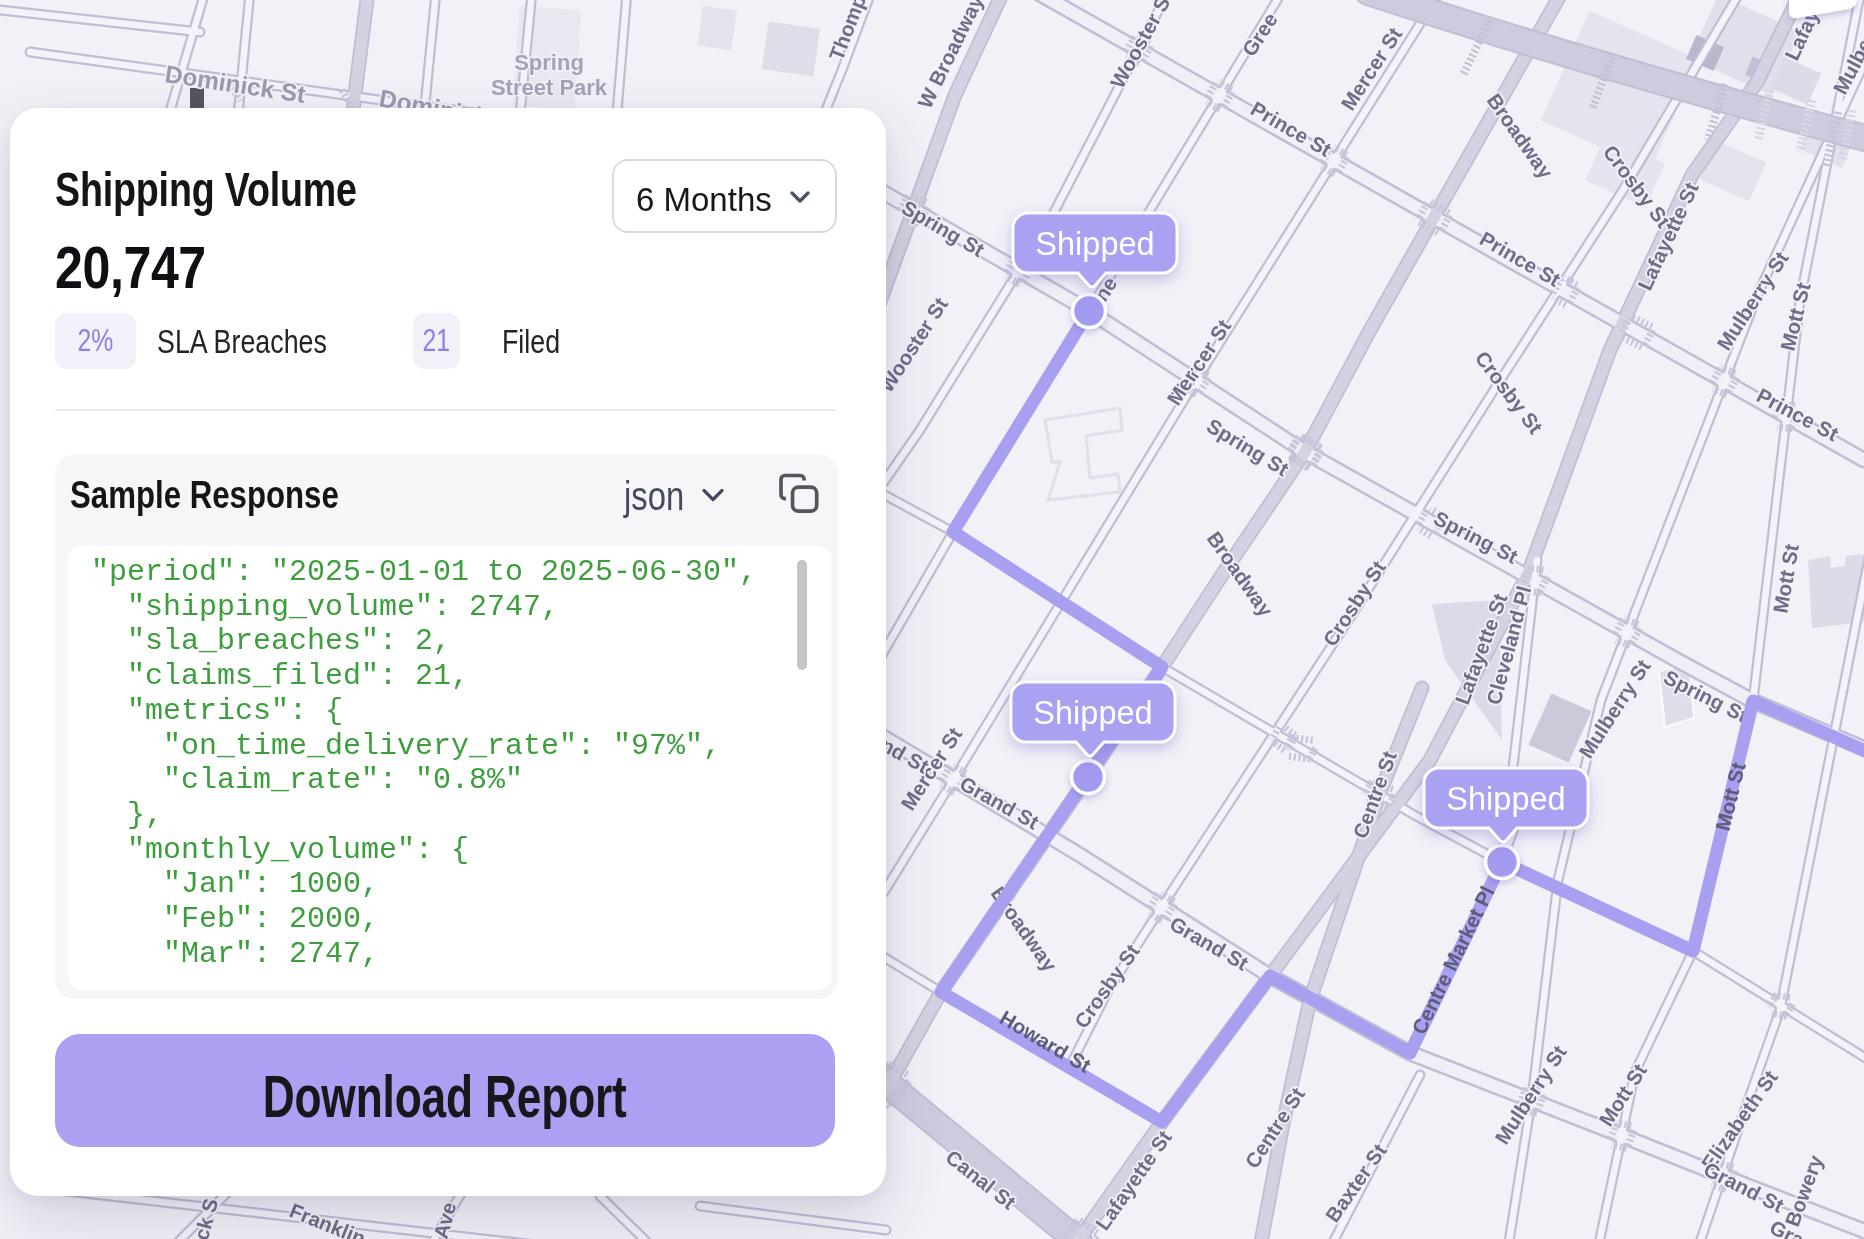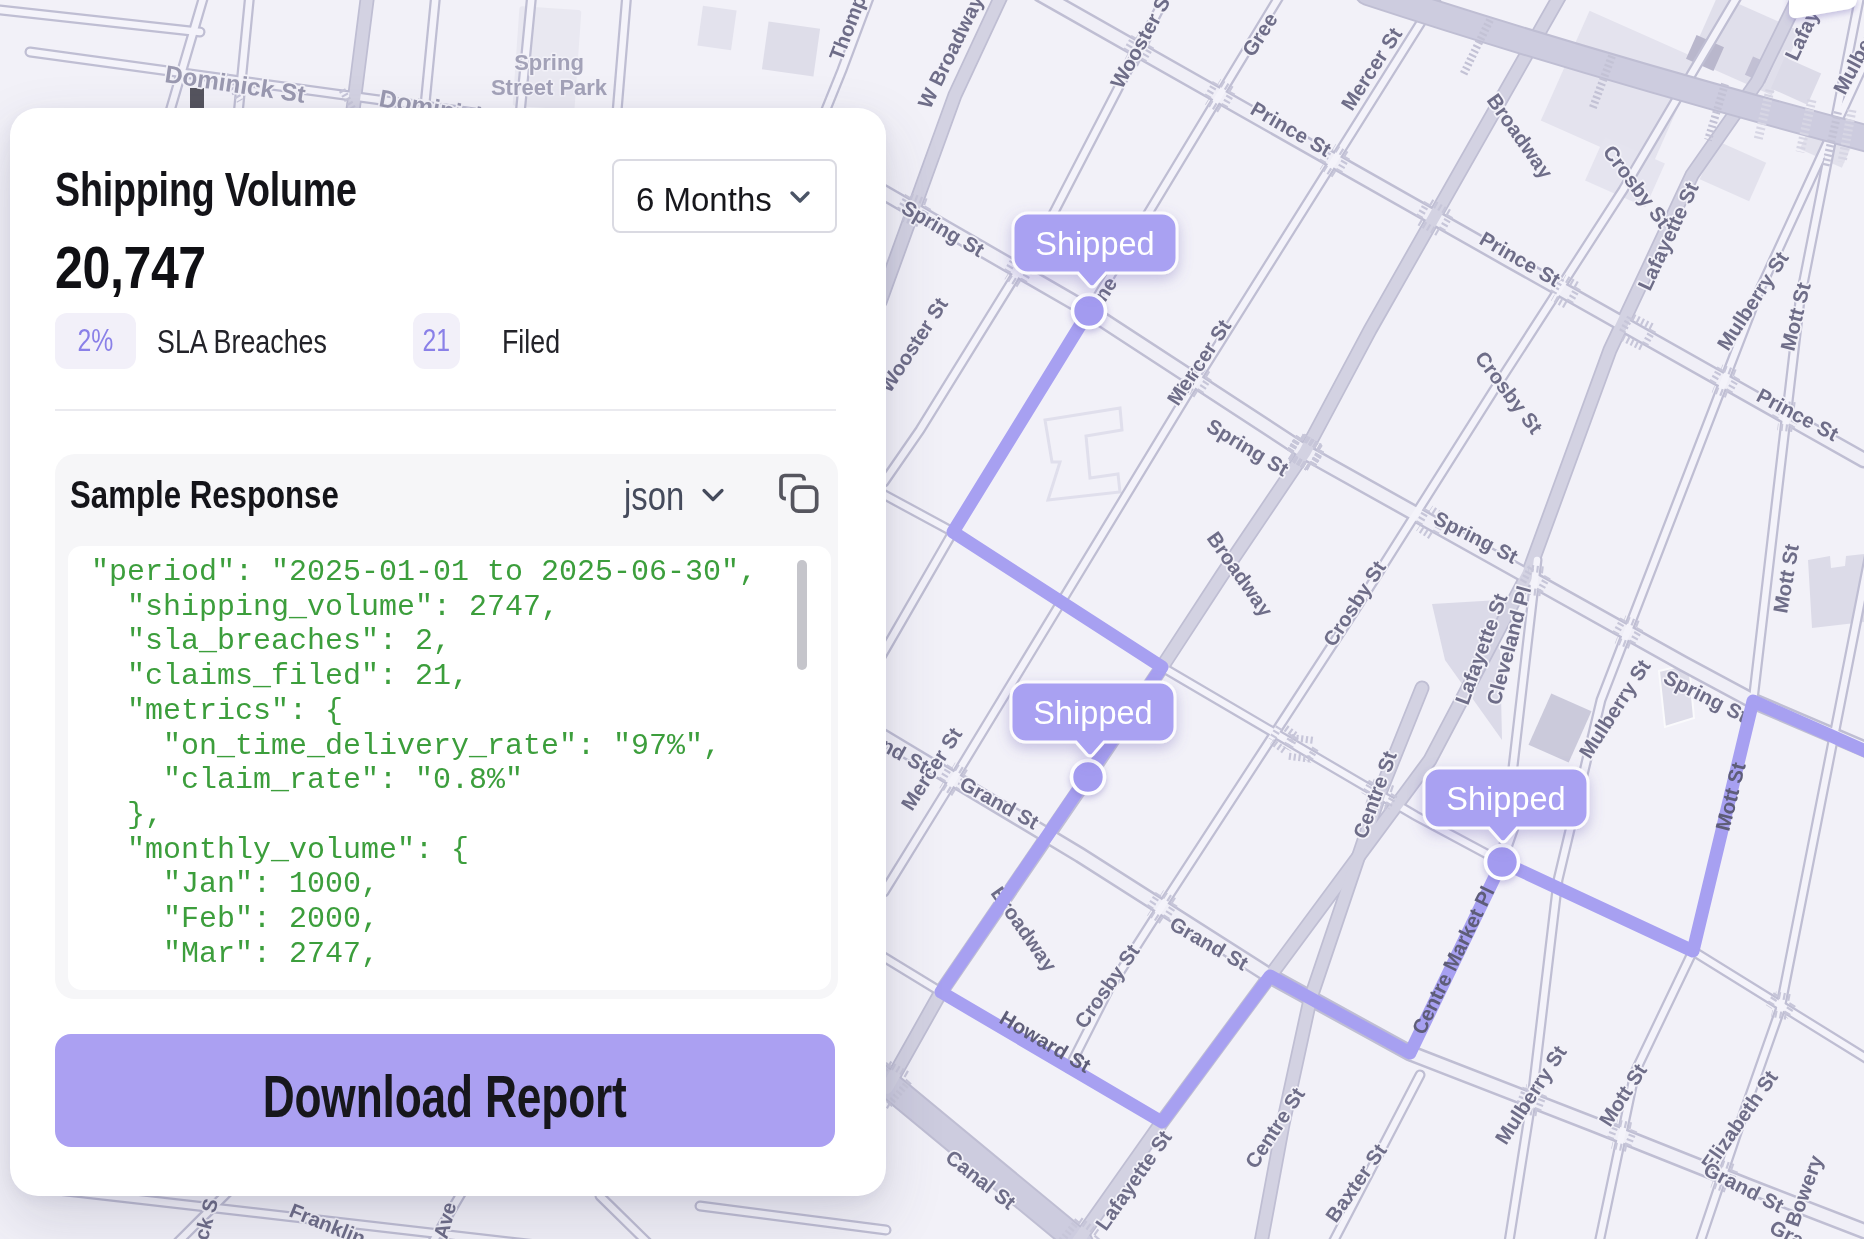--- a/index.html
+++ b/index.html
@@ -5,41 +5,41 @@
   html,body{margin:0;padding:0;}
   body{width:1864px;height:1239px;overflow:hidden;position:relative;
        font-family:"Liberation Sans", sans-serif;background:#f2f1f8;}
   #map{position:absolute;left:0;top:0;}
   .card{position:absolute;left:10px;top:108px;width:876px;height:1088px;
         background:#ffffff;border-radius:28px;
         box-shadow:0 24px 60px rgba(55,55,95,.16), 0 4px 14px rgba(55,55,95,.08);}
   .h1{position:absolute;left:55px;top:161px;font-size:48.5px;font-weight:700;
       color:#141419;letter-spacing:-.2px;transform:scaleX(.775);transform-origin:left top;white-space:nowrap;}
   .select{position:absolute;left:612px;top:159px;width:225px;height:74px;
-      background:#fff;border:2px solid #dadae2;border-radius:8px;box-sizing:border-box;text-decoration:underline;}
+      background:#fff;border:2px solid #dadae2;border-radius:16px;box-sizing:border-box;text-decoration:underline;}
   .select .txt{position:absolute;left:22px;top:20px;font-size:33px;color:#17171c;}
   .bignum{position:absolute;left:55px;top:234px;font-size:59px;font-weight:700;
       color:#101014;letter-spacing:-.5px;transform:scaleX(.85);transform-origin:left top;}
   .pill{position:absolute;top:313px;height:56px;background:#f2f0f9;border-radius:12px;
       display:flex;align-items:center;justify-content:center;
       font-size:31px;color:#8a80e8;}
   .pill span{transform:scaleX(.8);}
   .plabel{position:absolute;top:323px;font-size:33.5px;color:#232329;transform:scaleX(.80);transform-origin:left top;white-space:nowrap;}
   .divider{position:absolute;left:55px;top:409px;width:781px;height:2px;background:#eaeaef;}
   .panel{position:absolute;left:55px;top:454px;width:783px;height:545px;
       background:#f6f6f8;border-radius:20px;}
   .ptitle{position:absolute;left:70px;top:473px;font-size:39px;font-weight:700;color:#141419;transform:scaleX(.8);transform-origin:left top;white-space:nowrap;}
   .json{position:absolute;left:624px;top:473px;font-size:41px;font-weight:500;color:#454b5c;transform:scaleX(.8);transform-origin:left top;}
   .codebox{position:absolute;left:68px;top:546px;width:763px;height:444px;
       background:#fff;border-radius:14px;overflow:hidden;}
   .code{position:absolute;left:23px;top:9px;font-family:"Liberation Mono",monospace;
       font-size:30px;line-height:34.7px;color:#3c9e3c;white-space:pre;}
   .sbar{position:absolute;left:729px;top:14px;width:10px;height:110px;border-radius:5px;background:#c5c5cb;}
   .btn{position:absolute;left:55px;top:1034px;width:780px;height:113px;background:#aba0f2;
-      border-radius:16px;display:flex;align-items:center;justify-content:center;
+      border-radius:25px;display:flex;align-items:center;justify-content:center;
       font-size:59px;font-weight:700;color:#17171c;letter-spacing:-.2px;}
   .btn span{transform:scaleX(.75) translateY(6px);}
 </style>
 </head>
 <body>
 <svg id="map" width="1864" height="1239" viewBox="0 0 1864 1239">
   <rect x="0" y="0" width="1864" height="1239" fill="#f2f1f8"></rect>
 
   <g id="polys">
     <rect x="516" y="8" width="62" height="100" rx="3" fill="#e9e8f1" transform="rotate(4 547 58)"></rect>

